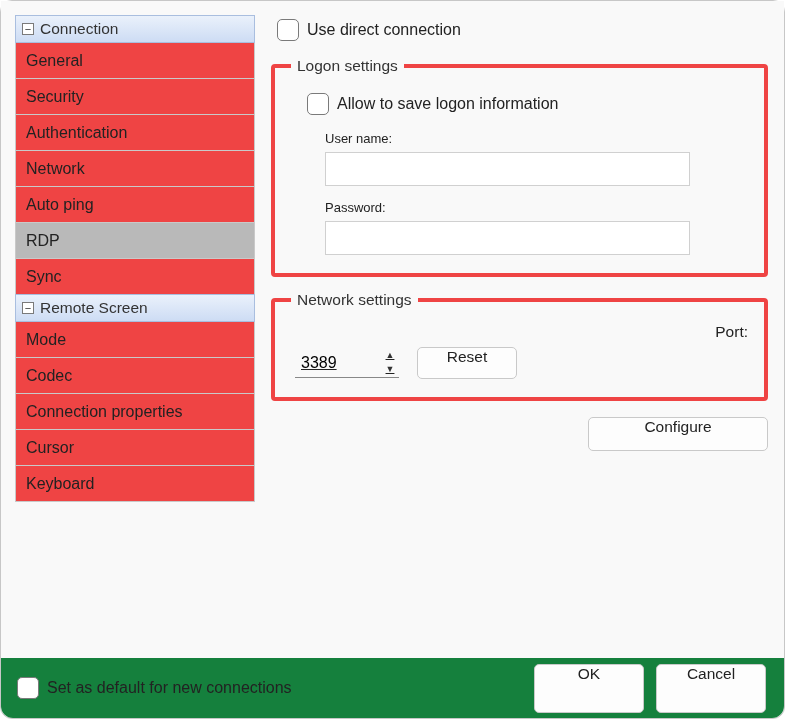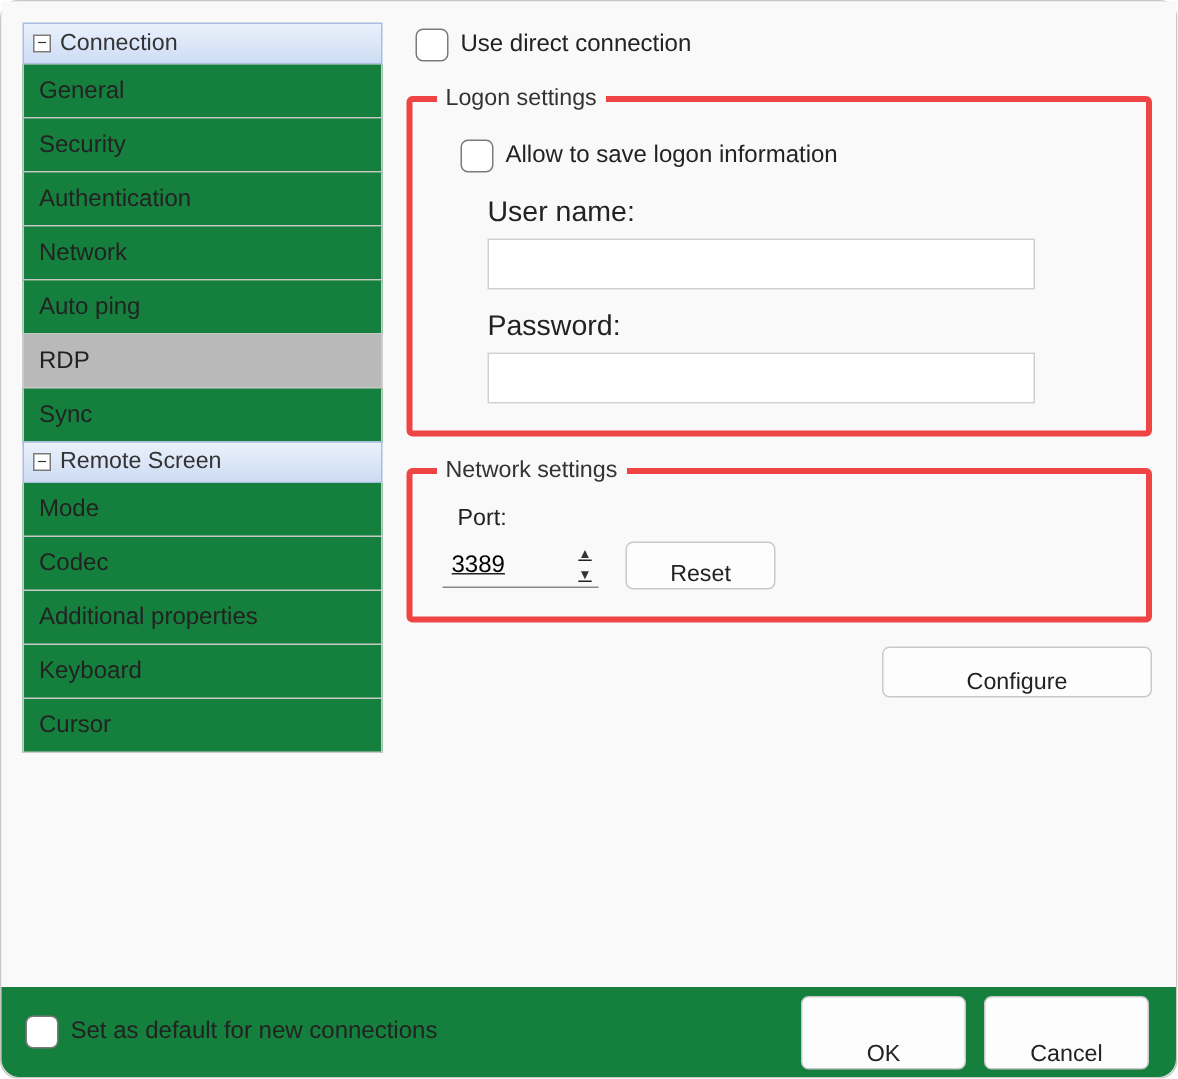--- a/index.html
+++ b/index.html
@@ -76,21 +76,21 @@
     border:1px solid #7a7a7a;
     display:inline-flex; align-items:center; justify-content:center;
     font-size:11px; line-height:1;
     margin-right:6px;
     background:#fff;
   }
   .nav-item {
     height: 36px;
     border: 1px solid #c9c9c9;
     border-top: none;
-    background: #15803d;
+    background: #ef4444;
     display:flex; align-items:center;
     padding: 0 10px;
     font-size: 16px;
     color:#222;
   }
   .nav-item.selected { background:#b9b9b9;align-items:center; }
   .group-header + .nav-item { }
   .main {
     flex:1;
     display:flex; flex-direction:column;
@@ -115,37 +115,37 @@
     margin: 0 0 14px 0;
     padding: 14px 16px 18px 16px;
     background: #f9f9f9;
   }
   legend {
     padding: 0 6px;
     font-size: 15.5px;
     color: #333;
   }
   .field-label {
-    font-size:19px;
+    font-size:13px;
     margin: 1px 0 6px 34px;
   }
   .text-input {
     margin-left: 34px;
     width: 365px;
     height: 34px;
     border: 1px solid #d0d0d0;
     background:#fff;
     padding: 4px 8px;
     font-size:15px;
   }
   .port-row {
     display:flex; align-items:center; gap:18px;
     margin-left: 4px;
   }
-  .port-label { margin-left:14px; font-size:15.5px; margin-bottom:6px; }
+  .port-label { margin-left:1px; font-size:15.5px; margin-bottom:6px;text-align:right; }
   .spin {
     display:flex; align-items:stretch;
     height: 30px;
     border-bottom: 1.5px solid #888;
     text-decoration: underline;
   }
   .spin input {
     width: 86px;
     border:none;
     background:transparent;
@@ -164,21 +164,21 @@
     color:#333;
     cursor:pointer;
   }
   .btn {
     height: 32px;
     min-width: 100px;
     background:#fdfdfd;
     border:1px solid #c9c9c9;
     border-radius:5px;
     font-size:15.5px;
-    display:inline-flex; align-items:flex-end; justify-content:center;
+    display:inline-flex; align-items:flex-start; justify-content:center;
     padding: 0 20px;
     cursor:pointer;
   }
   .configure-wrap { display:flex; justify-content:flex-end; margin-top:2px; }
   .configure-wrap .btn { width: 180px; height:34px; }
   .footer {
     height: 60px;
     display:flex; align-items:center;
     padding: 0 18px 0 16px;
     background:#15803d;
@@ -228,27 +228,27 @@
         <span class="box">−</span>
         <span>Remote Screen</span>
       </div>
       <div class="nav-item">
           <span>Mode</span>
         </div>
       <div class="nav-item">
           <span>Codec</span>
         </div>
       <div class="nav-item">
-          <span>Additional properties</span>
+          <span>Connection properties</span>
+        </div>
+      <div class="nav-item">
+          <span>Cursor</span>
         </div>
       <div class="nav-item">
           <span>Keyboard</span>
-        </div>
-      <div class="nav-item">
-          <span>Cursor</span>
         </div>
     </div>
 
     <div class="main">
       <div class="check-row">
         <div class="checkbox"></div>
         <span>Use direct connection</span>
       </div>
 
       <fieldset>

